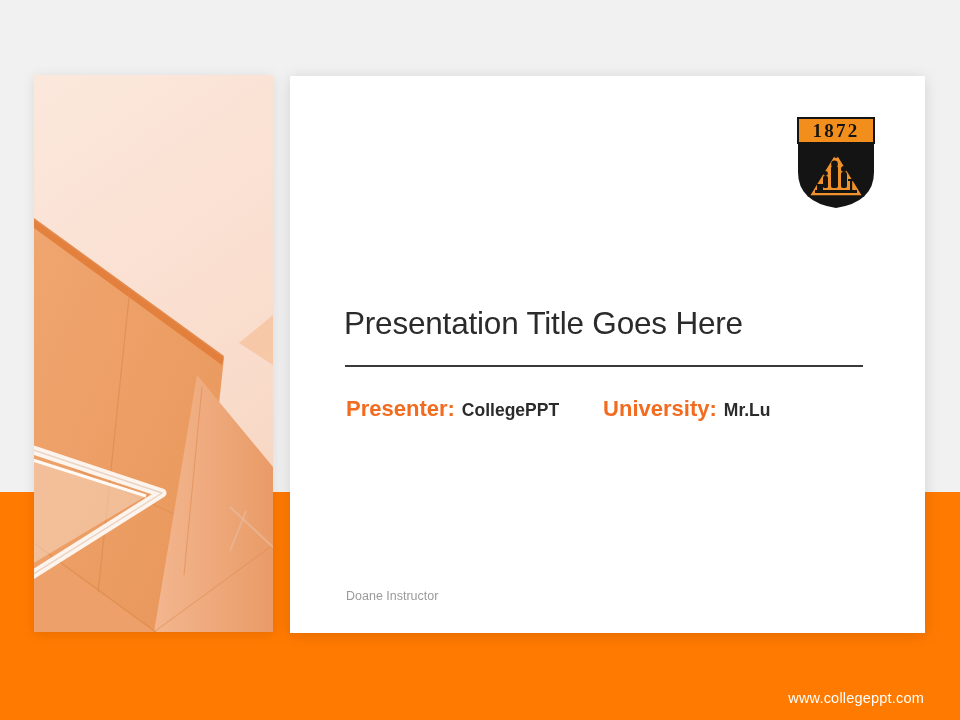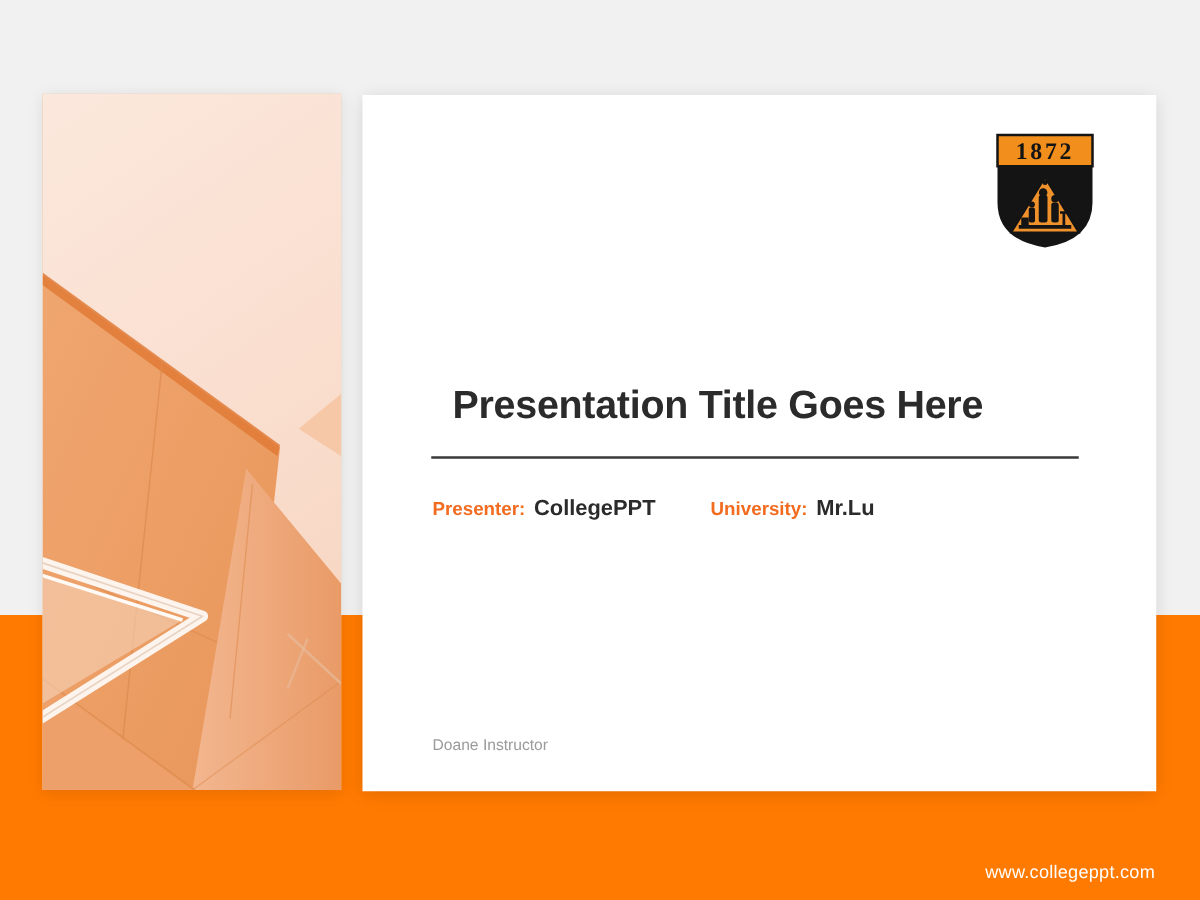--- a/index.html
+++ b/index.html
@@ -36,52 +36,52 @@
     position:absolute;
     left:290px; top:76px;
     width:635px; height:557px;
     background:#ffffff;
     box-shadow:0 2px 14px rgba(0,0,0,.13);
   }
 
   
   .crest {
     position:absolute;
-    left:505px; top:28px;
+    left:505px; top:38px;
     width:82px; height:96px;
   }
 
   
   .title {
     position:absolute;
-    left:72px; top:229px;
+    left:54px; top:229px;
     width:530px;
     font-size:31.5px;
-    font-weight:bold;
+    font-weight:normal;
     color:#2b2b2b;
     letter-spacing:-0.2px;
     white-space:nowrap;
   }
   .rule {
     position:absolute;
     left:55px; top:289px;
     width:518px; height:2px;
     background:#3a3a3a;
   }
 
   
   .credits {
     position:absolute;
     left:56px; top:320px;
     display:flex;
     align-items:baseline;
     white-space:nowrap;
   }
   .credit-label {
-    font-size:15px;
+    font-size:22px;
     font-weight:bold;
     color:#F26B1F;
   }
   .credit-value {
     font-size:17.5px;
     font-weight:bold;
     color:#2b2b2b;
     margin-left:7px;
     text-align:center;
   }

